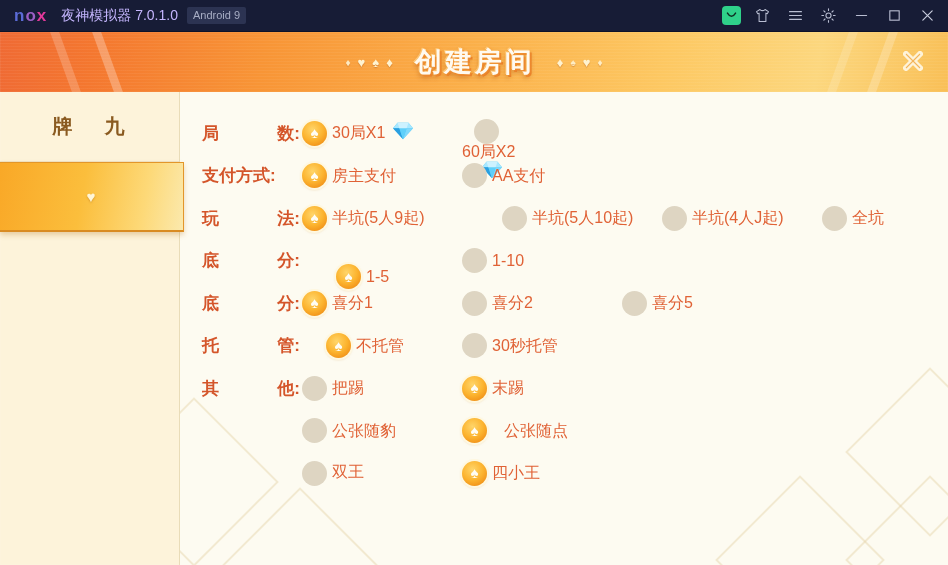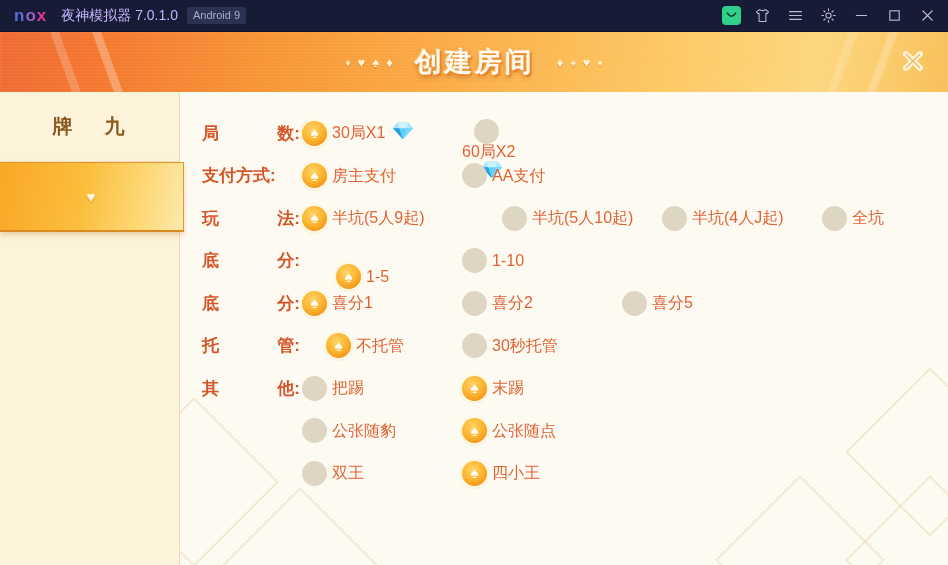--- a/index.html
+++ b/index.html
@@ -475,33 +475,33 @@
           <div class="row">
             <div class="row-label">
               <span class="lab-txt"></span>
               <span class="lab-txt"></span>
             </div>
             <div class="opts" style="display: block; position: relative; height: 28px; width: 780px;">
               <div class="opt" style="position: absolute; left: 0px; top: 0px; margin: 0px; height: 28px;">
                 <span class="radio"></span>
                 <span class="opt-txt">公张随豹</span>
               </div>
-              <div class="opt" style="margin: 0px; padding-left: 0px; position: absolute; left: 160px; top: 0px; height: 28px;">
+              <div class="opt" style="margin: 0px; padding-left: 0px; position: absolute; left: 160px; top: 0px; height: 28px; gap: 12px;">
                 <span class="radio on"></span>
                 <span class="opt-txt">公张随点</span>
               </div>
             </div>
           </div>
           <div class="row">
             <div class="row-label">
               <span class="lab-txt"></span>
               <span class="lab-txt"></span>
             </div>
             <div class="opts" style="display: block; position: relative; height: 28px; width: 780px;">
-              <div class="opt" style="position: absolute; left: 0px; top: 0px; margin: 0px; height: 28px;">
+              <div class="opt" style="position: absolute; left: 0px; top: 0px; margin: 0px; height: 28px; font-family: Liberation Mono, monospace;">
                 <span class="radio"></span>
                 <span class="opt-txt">双王</span>
               </div>
               <div class="opt" style="margin: 0px; padding-left: 0px; position: absolute; left: 160px; top: 0px; height: 28px;">
                 <span class="radio on"></span>
                 <span class="opt-txt">四小王</span>
               </div>
             </div>
           </div>
         </div>

